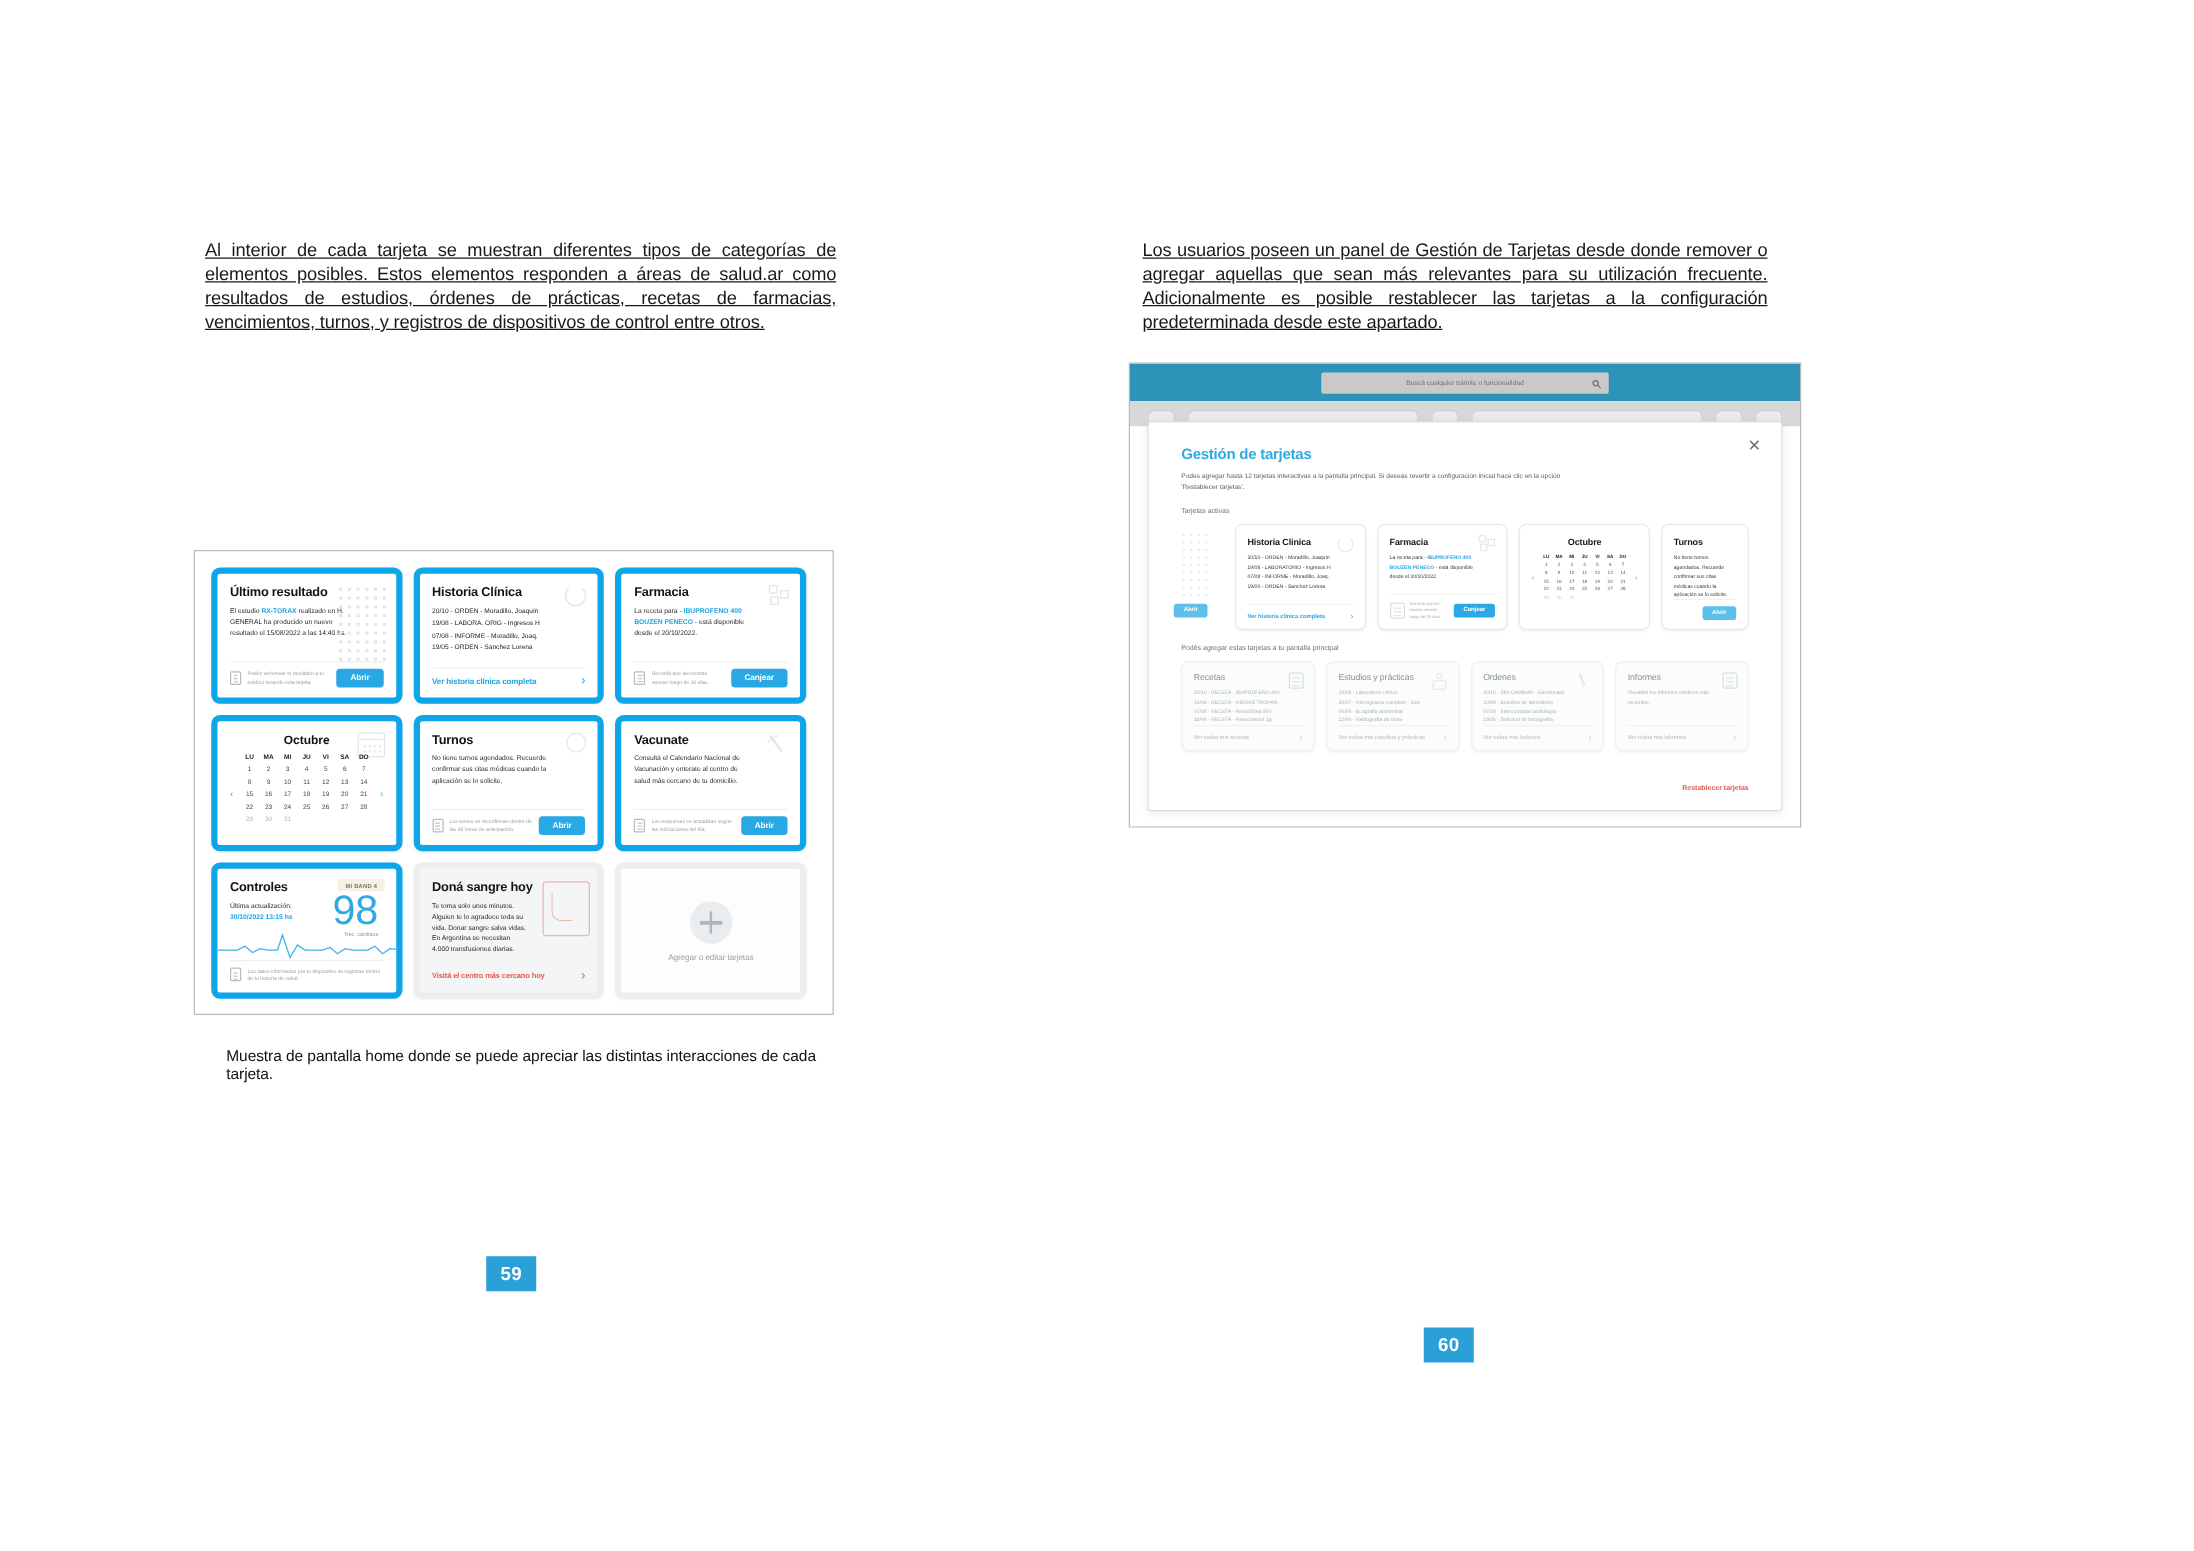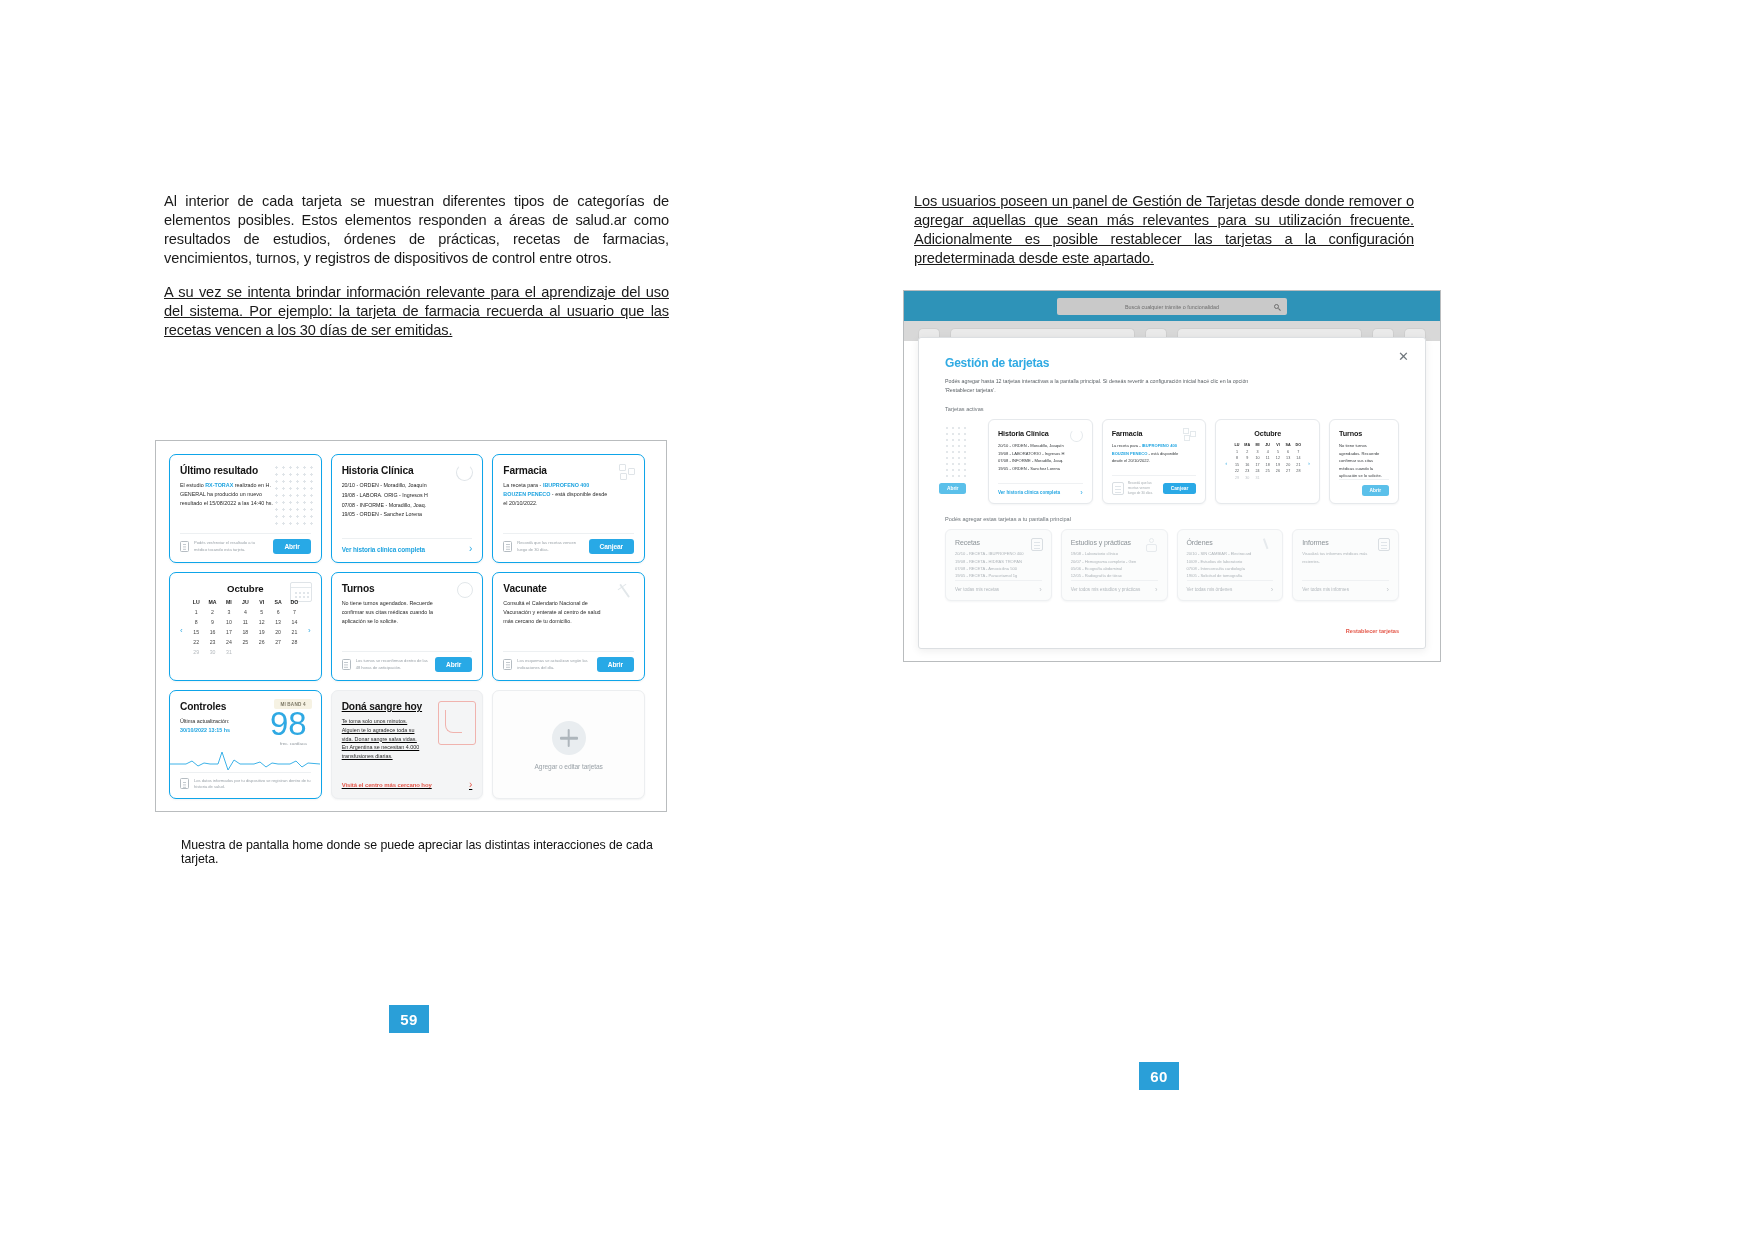--- a/index.html
+++ b/index.html
@@ -58,28 +58,28 @@
     left: 13px; top: 13px;
     width: 476px; height: 345px;
     display: grid;
     grid-template-columns: repeat(3, 1fr);
     grid-template-rows: repeat(3, 1fr);
     gap: 9px;
   }
   .ui-card {
     position: relative;
     background: #fff;
-    border: 1px solid #0ea5e9;
+    border: 5px solid #0ea5e9;
     border-radius: 7px;
     padding: 10px 10px 8px 10px;
     overflow: hidden;
     box-shadow: 0 1px 2px rgba(30,50,70,.06);
     display: flex; flex-direction: column;
   }
-  .ui-card.grey { background: #f4f5f6; border-color:#eceef0;text-decoration:underline; }
+  .ui-card.grey { background: #f4f5f6; border-color:#eceef0; }
   .ui-card.plain { background:#fdfdfd; border-color:#eceef0;
     align-items:center; justify-content:center; }
 
   .card-title {
     font-size: 10.2px; font-weight: bold; color: #141414;
     letter-spacing: -0.15px; margin-bottom: 5px;
   }
   .card-body {
     font-size: 5.4px; line-height: 1.62; color: #2b2b2b;
     letter-spacing: 0px;
@@ -290,21 +290,20 @@
 </style>
 </head>
 <body>
 
 <div class="page">
 
   <div class="col col-left">
 
     <div class="body-text" style="left:164px; top:192px; width:505px;">
       <p>Al interior de cada tarjeta se muestran diferentes tipos de categorías de elementos posibles. Estos elementos responden a áreas de salud.ar como resultados de estudios, órdenes de prácticas, recetas de farmacias, vencimientos, turnos, y registros de dispositivos de control entre otros.</p>
-      <p>A su vez se intenta brindar información relevante para el aprendizaje del uso del sistema. Por ejemplo: la tarjeta de farmacia recuerda al usuario que las recetas vencen a los 30 días de ser emitidas.</p>
     </div>
 
     <div class="figure-frame" style="left:155px; top:440px; width:512px; height:372px;">
       <div class="home-grid">
 
         <div class="ui-card">
           <div class="dots"></div>
           <div class="card-title">Último resultado</div>
           <div class="card-body" style="max-width:76%;">
             <span>El estudio </span><span class="hl">RX-TORAX</span><span> realizado en H. GENERAL ha producido un nuevo resultado el 15/08/2022 a las 14:40 hs.</span>

